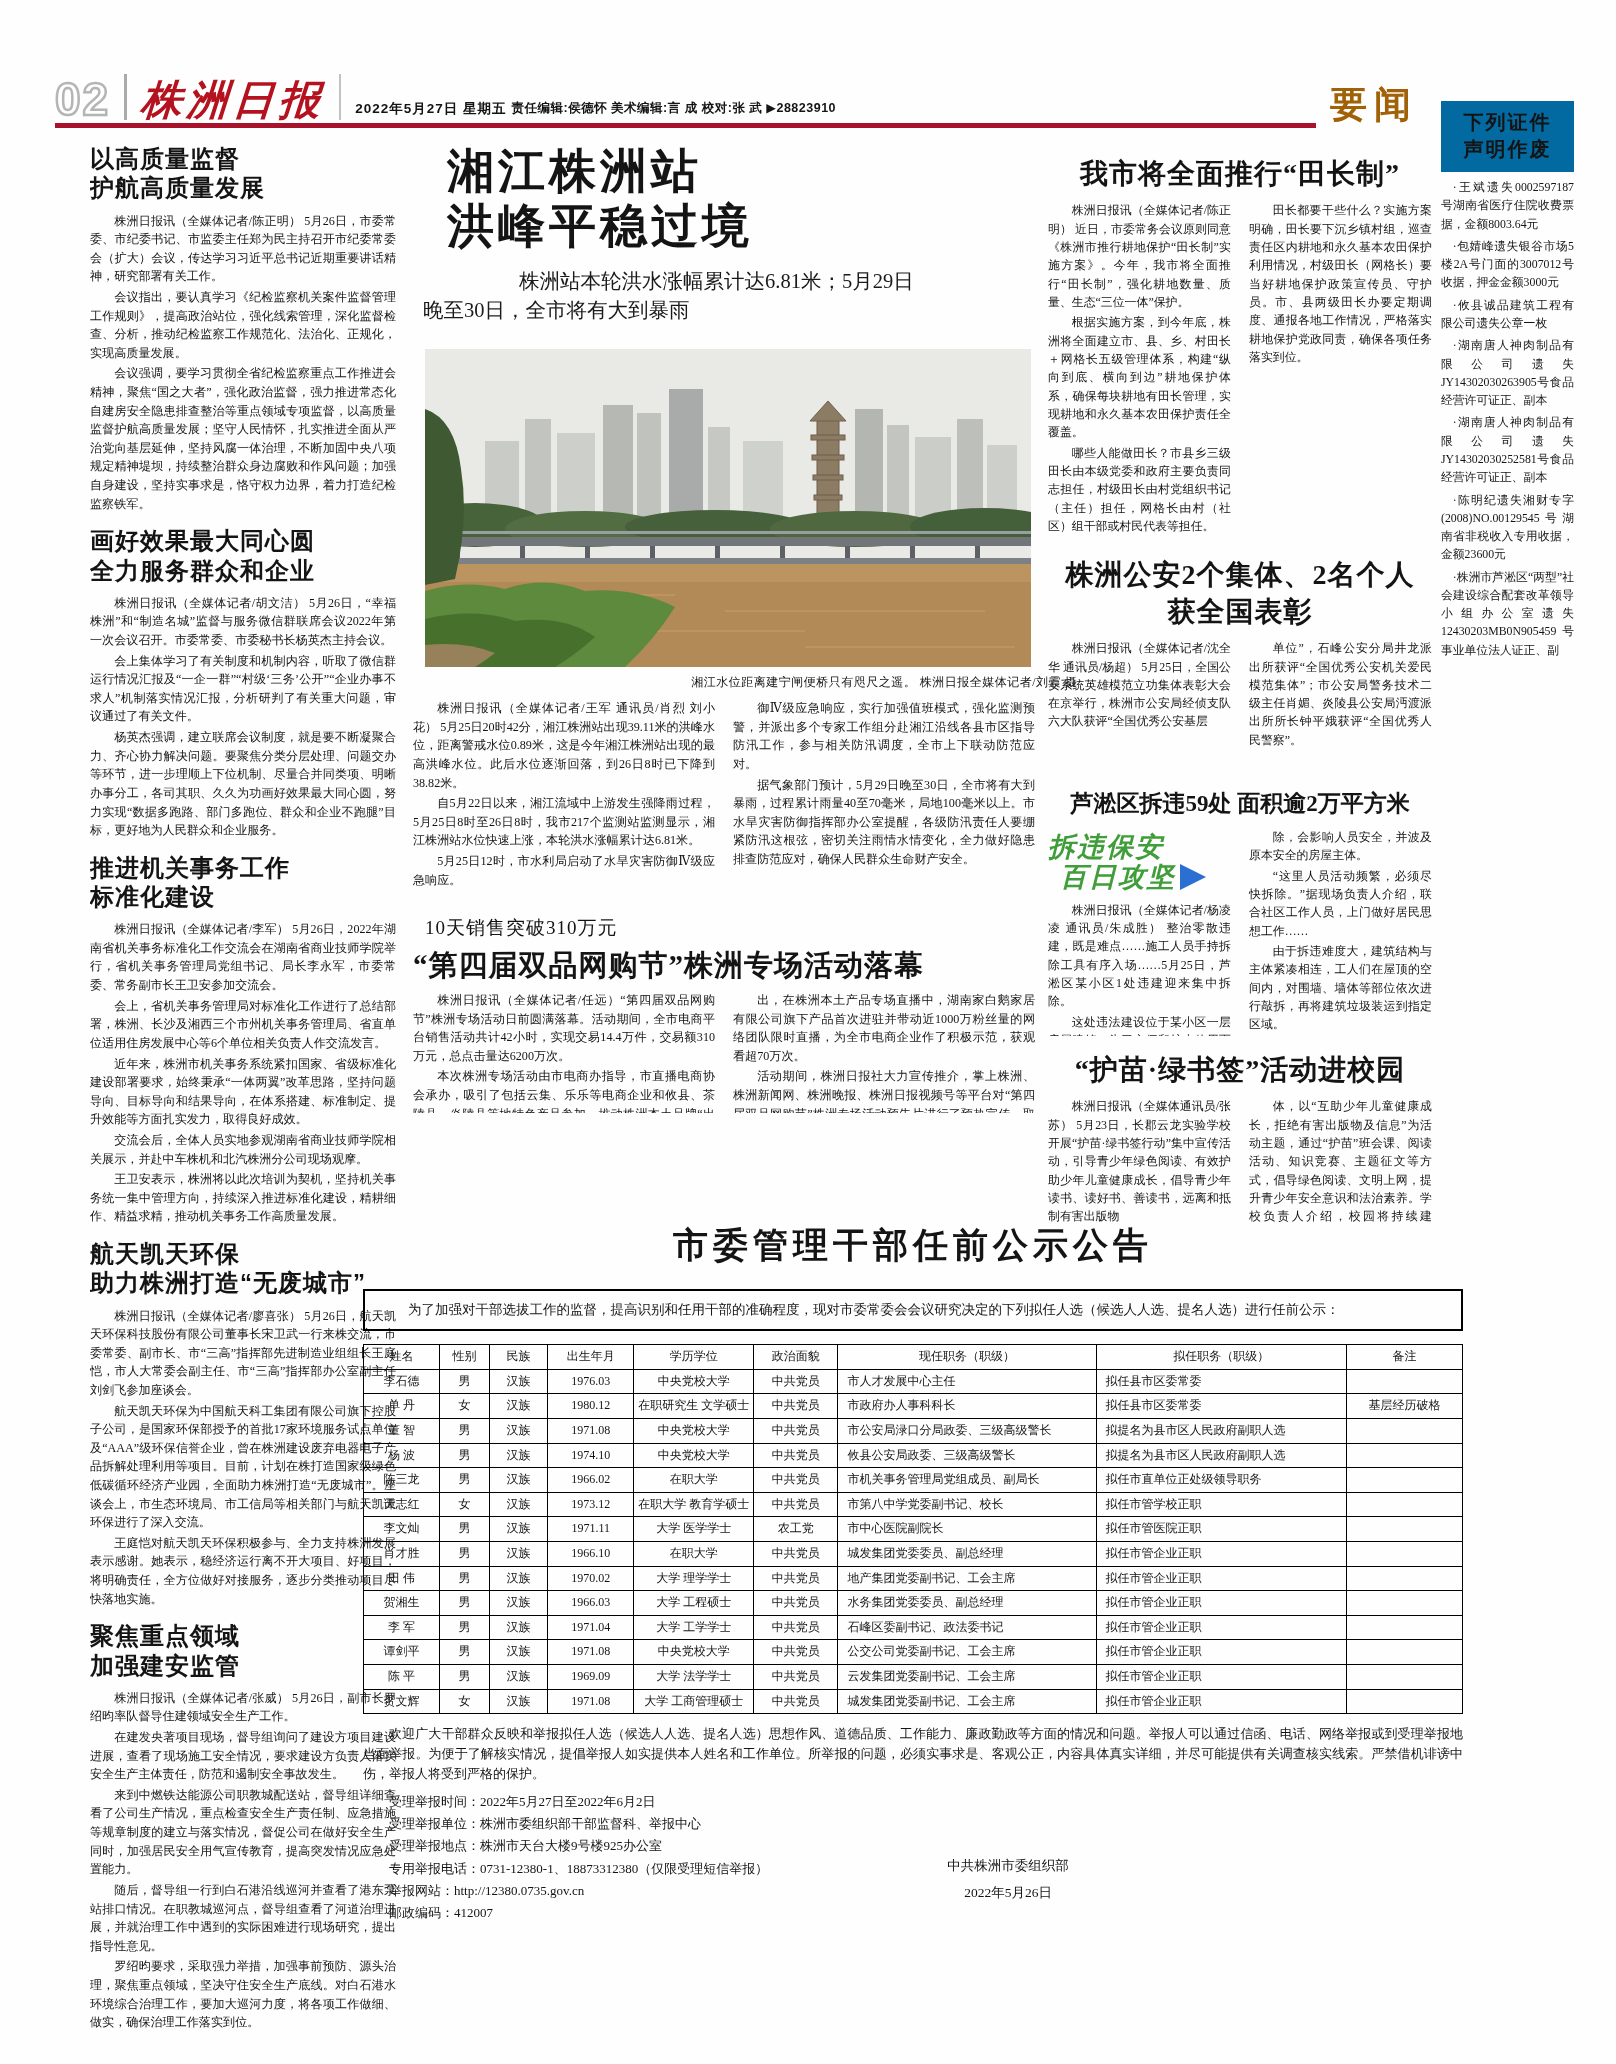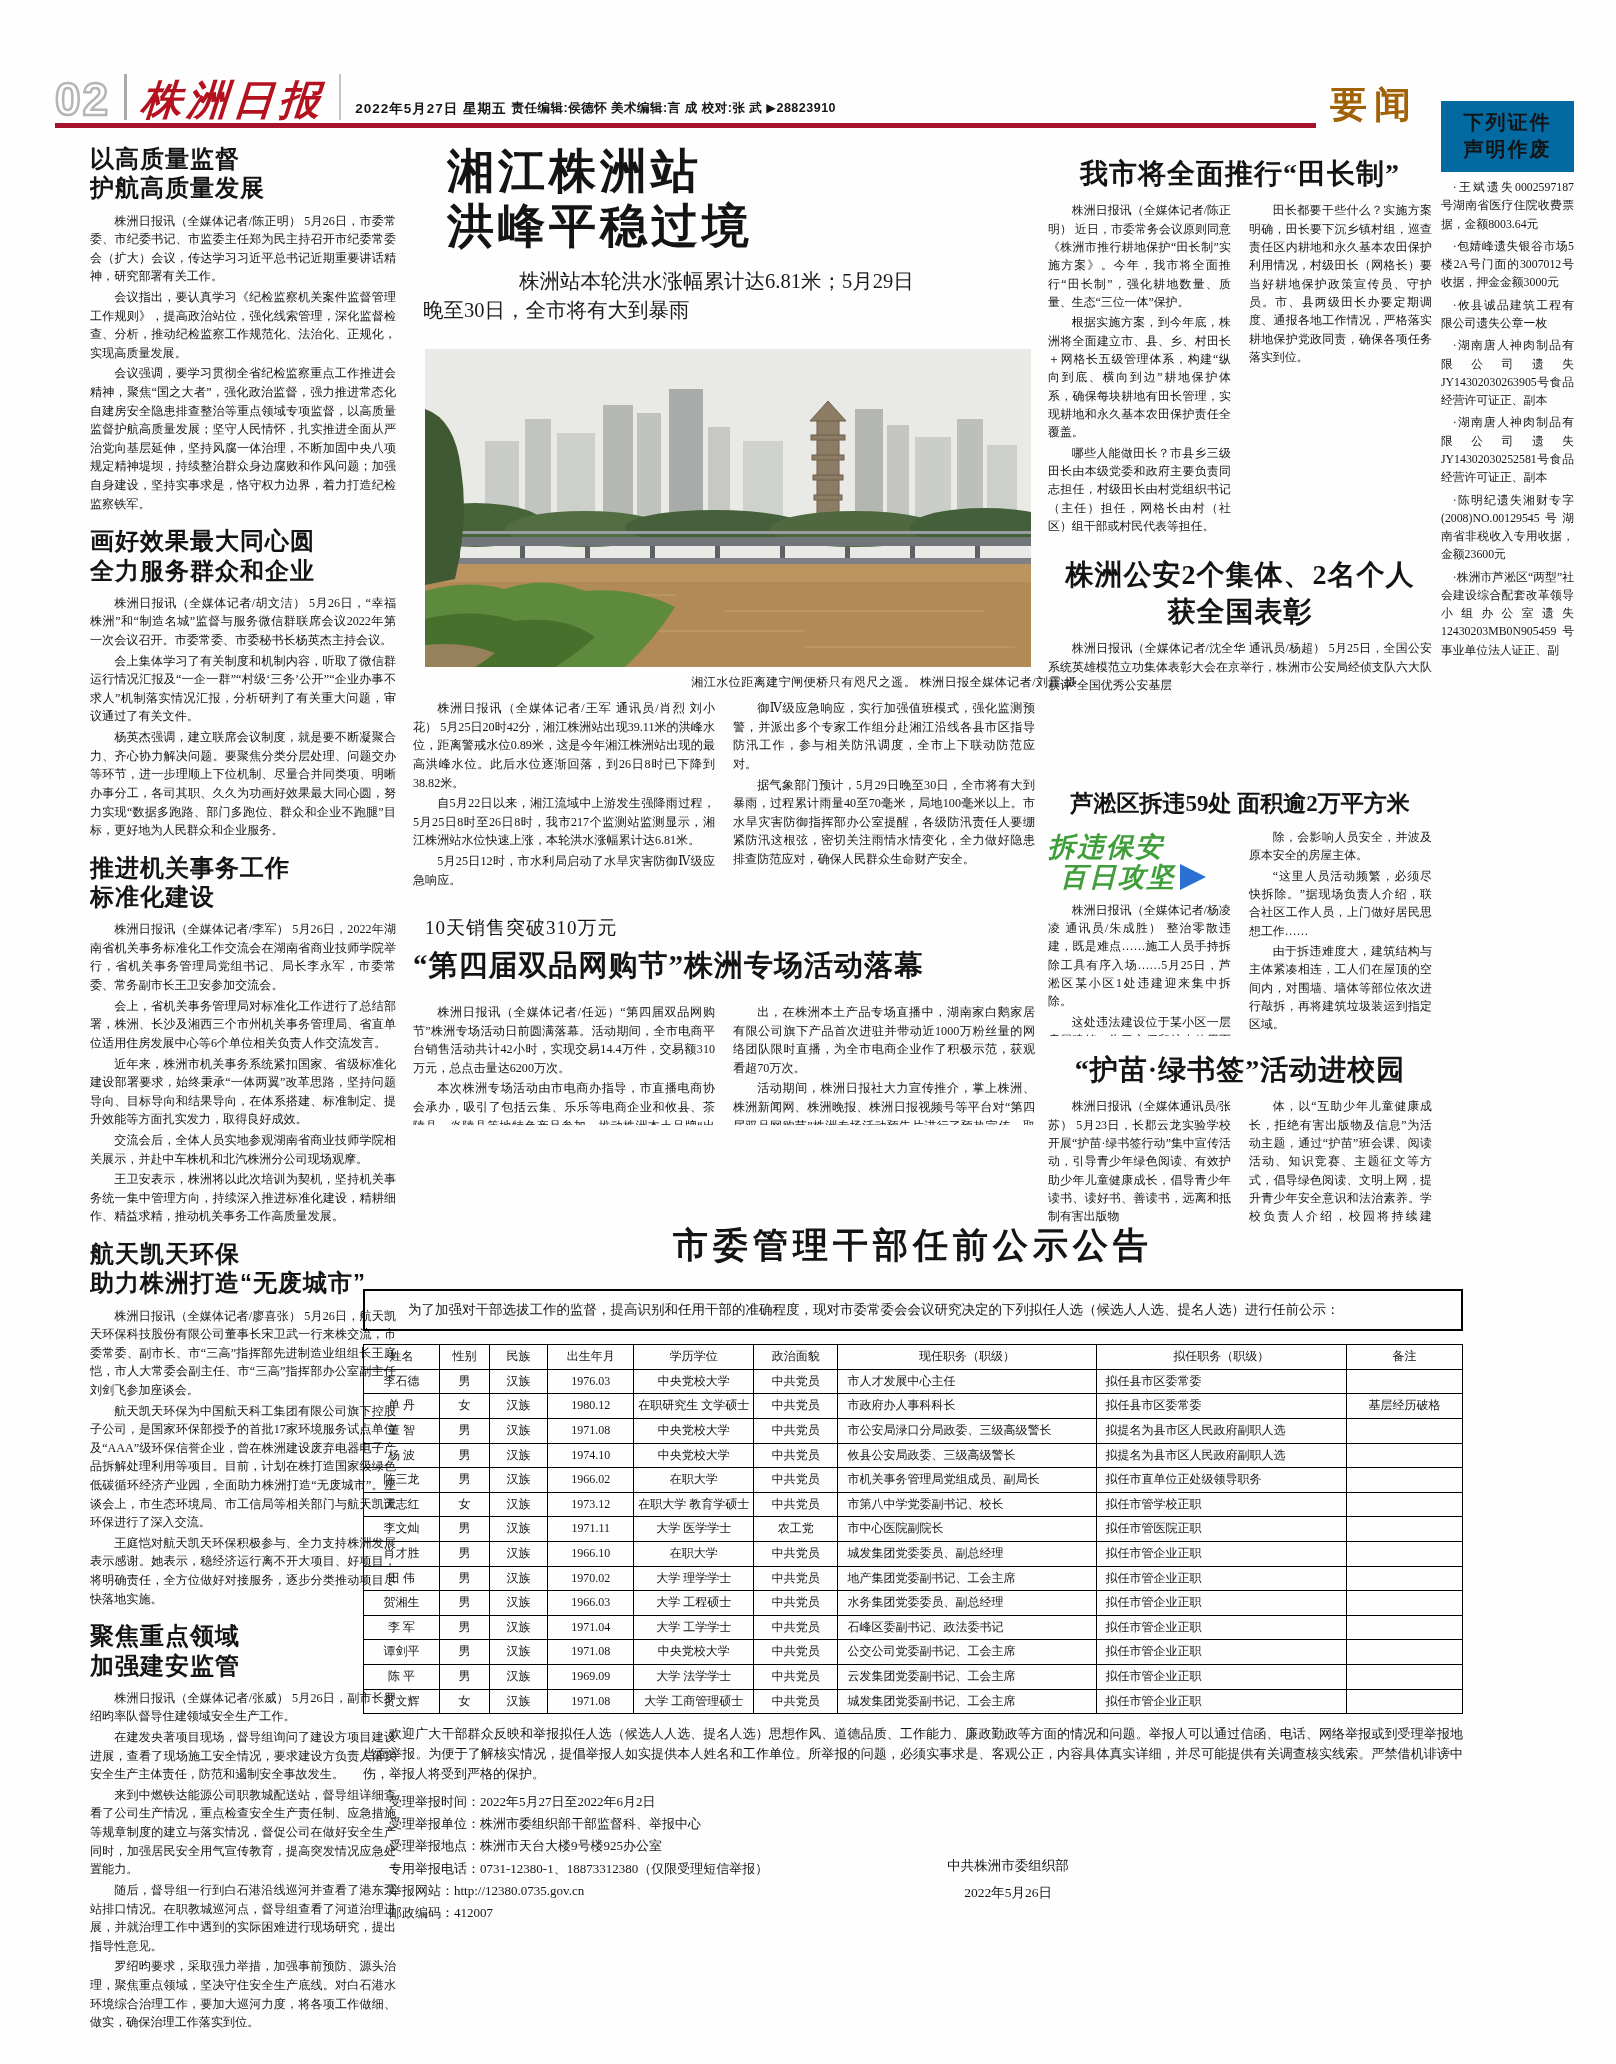--- a/index.html
+++ b/index.html
@@ -47,21 +47,21 @@
   .flood-sub .l2{padding-left:10px;}
   .photo-wrap{margin:24px 16px 0 12px;width:658px;}
   .photo-wrap svg{display:block;}
   .caption{font-size:12px;text-align:right;padding:7px 6px 0 0;letter-spacing:.5px;}
   .two-col{display:flex;gap:18px;}
   .two-col .col{flex:1 1 0;min-width:0;}
   .flood-body{margin-top:8px;height:202px;overflow:hidden;}
   .flood-body p{font-size:12.1px;}
   .shopping{margin-top:14px;}
   .kicker{font-size:19px;margin-left:12px;letter-spacing:1px;}
-  .sh-title{font-size:29px;font-weight:900;letter-spacing:1px;margin:7px 0 20px;line-height:1.2;}
+  .sh-title{font-size:29px;font-weight:900;letter-spacing:1px;margin:7px 0 8px;line-height:1.2;}
   .sh-body{height:122px;overflow:hidden;}
   .sh-body p{font-size:12.1px;}
 
   
   .right-col{position:absolute;left:1048px;top:156px;width:384px;}
   .r-title{font-size:28px;font-weight:900;text-align:center;letter-spacing:1px;line-height:1.3;
            margin:0 0 9px;}
   .r-title.small{font-size:23px;letter-spacing:0;}
   .r-body p{font-size:11.9px;}
   .tianzhang .r-body{height:338px;overflow:hidden;}
@@ -301,20 +301,23 @@
 
     <div class="police">
       <div class="r-title">
           <div>株洲公安2个集体、2名个人</div>
           <div>获全国表彰</div>
         </div>
       <div class="r-body two-col">
         <div class="col">
             <p>株洲日报讯（全媒体记者/沈全华 通讯员/杨超） 5月25日，全国公安系统英雄模范立功集体表彰大会在京举行，株洲市公安局经侦支队六大队获评“全国优秀公安基层</p>
           </div>
+        <div class="col">
+            <p>单位”，石峰公安分局井龙派出所获评“全国优秀公安机关爱民模范集体”；市公安局警务技术二级主任肖媚、炎陵县公安局沔渡派出所所长钟平娥获评“全国优秀人民警察”。</p>
+          </div>
       </div>
     </div>
 
     <div class="chaiwei">
       <div class="r-title small">芦淞区拆违59处 面积逾2万平方米</div>
       <div class="chai-cols two-col r-body">
         <div class="col">
           <div class="logo-box">
             <div class="logo-line">拆违保安</div>
             <div class="logo-row2">

